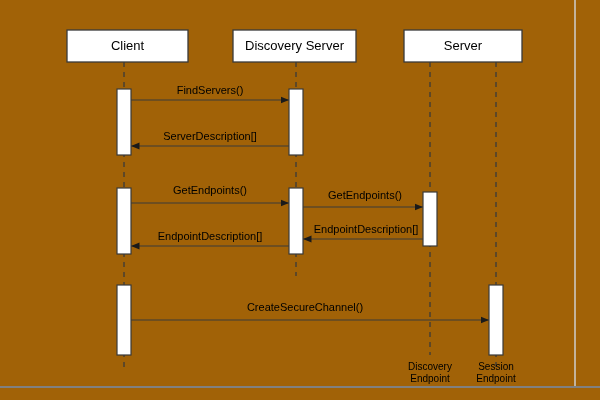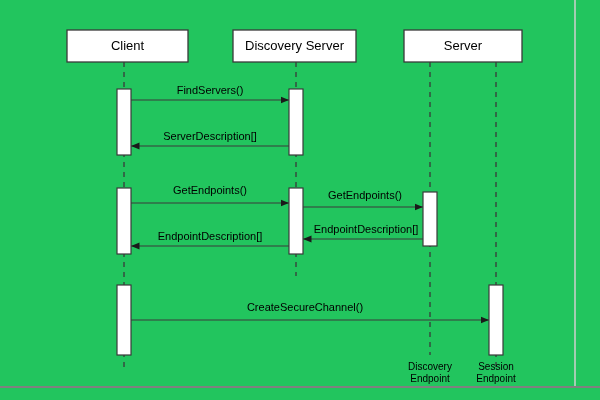--- a/index.html
+++ b/index.html
@@ -11,21 +11,21 @@
   body {
     width: 600px;
     height: 400px;
     font-family: "Liberation Sans", sans-serif;
     overflow: hidden;
   }
   #diagram-canvas {
     position: relative;
     width: 600px;
     height: 400px;
-    background: #22c55e;
+    background: #a16207;
   }
   #diagram-svg {
     position: absolute;
     left: 0;
     top: 0;
     width: 600px;
     height: 400px;
     display: block;
   }
   .lifeline-title {

